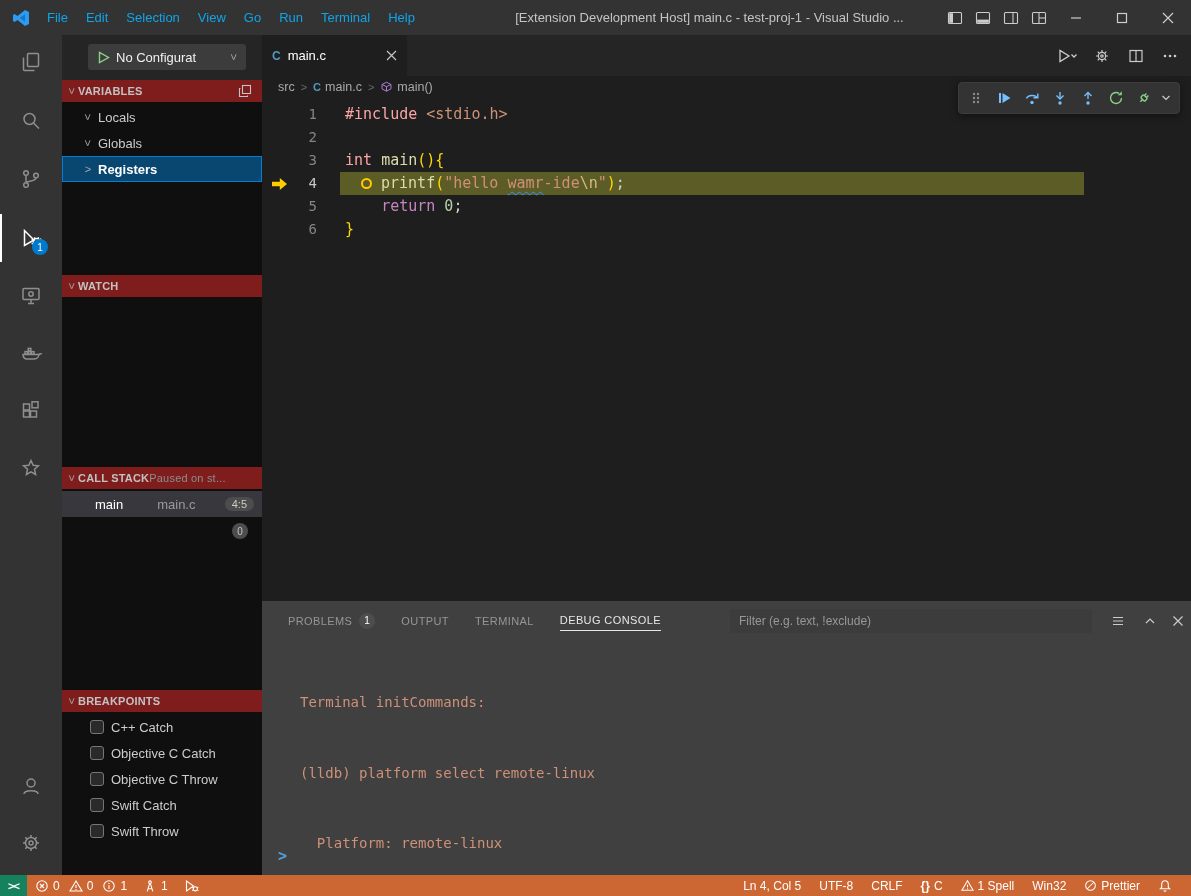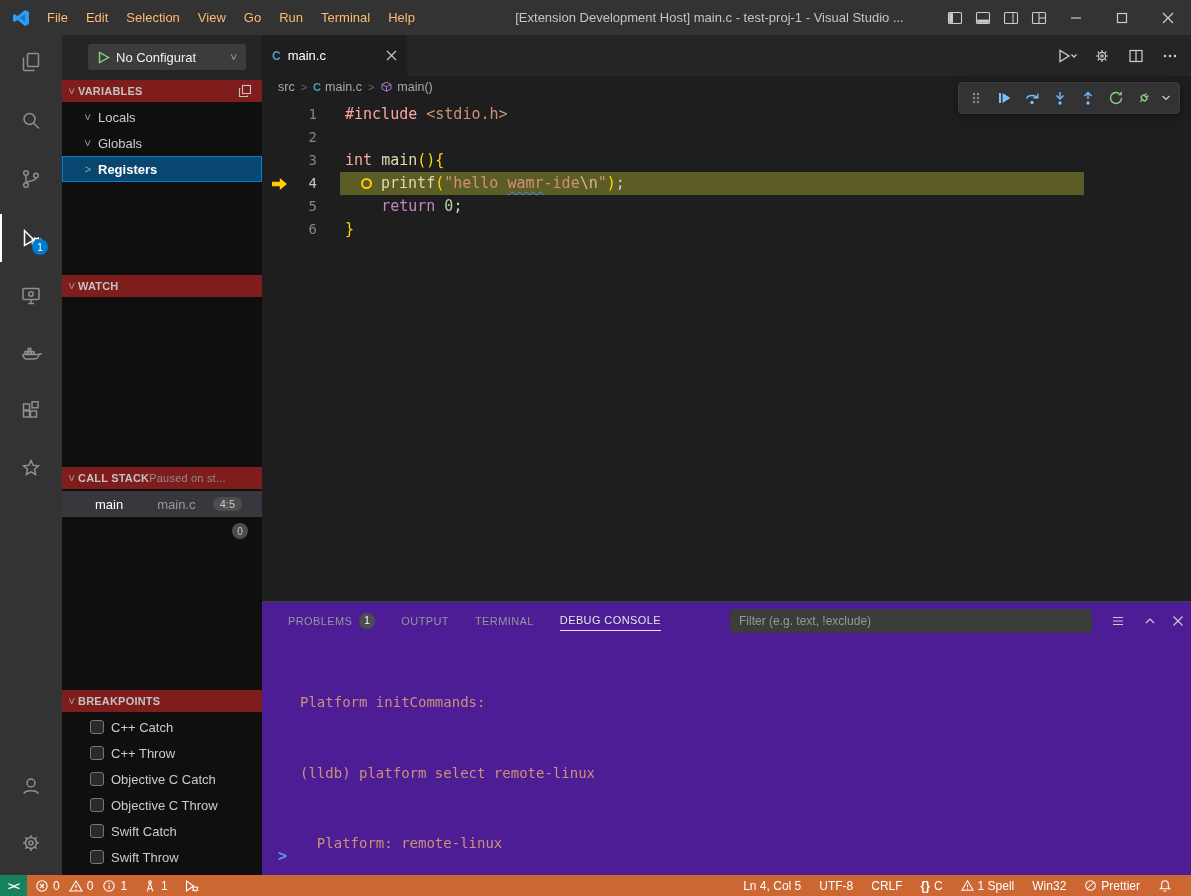--- a/index.html
+++ b/index.html
@@ -5,21 +5,21 @@
   html,body{margin:0;padding:0;background:#1e1e1e;}
   #root{position:relative;width:1191px;height:896px;overflow:hidden;background:#1e1e1e;
         font-family:"Liberation Sans",sans-serif;color:#cccccc;-webkit-font-smoothing:antialiased;}
   svg{display:block;}
   .icn{stroke:#8f8f8f;fill:none;stroke-width:1.5;}
   .icn-w{stroke:#ffffff;fill:none;stroke-width:1.5;}
 
   
   .titlebar{position:absolute;left:0;top:0;width:1191px;height:35px;background:#333333;display:flex;align-items:center;}
   .tb-logo{margin:0 8px 0 12px;}
-  .menu{display:flex;align-items:flex-end;font-size:13px;color:#fdba74;}
+  .menu{display:flex;align-items:flex-end;font-size:13px;color:#0ea5e9;}
   .menu .mi{padding:0 9px;height:35px;display:flex;align-items:center;cursor:default;}
   .tb-title{position:absolute;left:480px;right:252px;top:0;height:35px;display:flex;align-items:center;justify-content:center;
             font-size:13px;color:#c5c5c5;white-space:nowrap;overflow:hidden;}
   .tb-controls{position:absolute;right:0;top:0;height:35px;display:flex;align-items:center;}
   .tb-licon{width:28px;height:35px;display:flex;align-items:center;justify-content:center;}
   .winbtn{width:46px;height:35px;display:flex;align-items:center;justify-content:center;color:#cccccc;font-size:13px;}
 
   
   .activitybar{position:absolute;left:0;top:35px;width:62px;height:840px;background:#333333;}
   .ab-item{position:absolute;left:0;width:62px;height:48px;display:flex;align-items:center;justify-content:center;}
@@ -70,21 +70,21 @@
   .dbg-line{position:absolute;left:78px;top:74px;width:744px;height:23px;background:rgba(255,255,64,0.28);z-index:0;}
   .dbg-arrow{position:absolute;left:10px;top:80px;width:15px;height:12px;background:#ffcc00;z-index:2;
              clip-path:polygon(0 32%,52% 32%,52% 0,100% 50%,52% 100%,52% 68%,0 68%);}
   .inline-bp{position:absolute;left:16px;top:6px;width:11px;height:11px;border:2px solid #ffcc00;border-radius:50%;box-sizing:border-box;}
   .l4indent{display:inline-block;width:36px;}
   .dbgtoolbar{position:absolute;right:11px;top:47px;width:222px;height:32px;background:#333333;border:1px solid #3c3c3c;
               border-radius:4px;box-shadow:0 2px 8px rgba(0,0,0,.45);display:flex;align-items:center;padding:0 4px;box-sizing:border-box;gap:2px;}
   .dt-btn{width:26px;height:26px;display:flex;align-items:center;justify-content:center;}
 
   
-  .panel{position:absolute;left:262px;top:601px;width:929px;height:274px;background:#4c1d95;border-top:1px solid #404040;box-sizing:border-box;}
+  .panel{position:absolute;left:262px;top:601px;width:929px;height:274px;background:#404040;border-top:1px solid #404040;box-sizing:border-box;}
   .panel-head{position:absolute;left:0;top:0;width:929px;height:37px;display:flex;align-items:center;padding-left:26px;box-sizing:border-box;gap:26px;}
   .ptab{font-size:11px;letter-spacing:.4px;color:#969696;display:flex;align-items:center;gap:7px;padding:4px 0;}
   .ptab.active{color:#e7e7e7;border-bottom:1px solid #e7e7e7;}
   .pbadge{width:16px;height:16px;border-radius:50%;background:#4d4d4d;color:#ffffff;font-size:10px;display:flex;align-items:center;justify-content:center;}
   .filterbox{position:absolute;left:468px;top:7px;width:362px;height:24px;background:#3c3c3c;border:1px solid #3c3c3c;
              color:#cccccc;font-size:12px;padding:0 8px;box-sizing:border-box;border-radius:2px;font-family:"Liberation Sans",sans-serif;}
   .filterbox::placeholder{color:#989898;}
   .ph-icn{position:absolute;top:8px;width:22px;height:22px;display:flex;align-items:center;justify-content:center;color:#cccccc;}
   .console{position:absolute;left:38px;top:42px;right:16px;font-family:"DejaVu Sans Mono","Liberation Mono",monospace;
            font-size:14px;line-height:23.5px;color:#ce9178;white-space:pre;}
@@ -287,37 +287,33 @@
 
     <div class="sec-head" style="top:432px">
       <span class="chev down" style="margin-left:4px"></span>
       <span>CALL STACK</span>
       <span style="font-weight:normal;color:#8d8d8d;font-size:11px;white-space:nowrap;">Paused on st...</span>
     </div>
     <div class="sec-body" style="top:454px;height:201px;">
       <div class="stack-row" style="top:2px">
         <span style="margin-left:33px;color:#ffffff;">main</span>
         <span style="margin-left:34px;color:#9b9b9b;">main.c</span>
-        <span class="pillbadge" style="margin-left:auto;margin-right:20px;">4:5</span>
+        <span class="pillbadge" style="margin-left:auto;margin-right:8px;">4:5</span>
       </div>
       <div class="circbadge" style="position:absolute;left:170px;top:34px;">0</div>
     </div>
 
     <div class="sec-head" style="top:655px">
       <span class="chev down" style="margin-left:4px"></span>
       <span>BREAKPOINTS</span>
     </div>
     <div class="sec-body" style="top:677px;height:163px;padding-top:2px;">
       <div class="bp-row">
           <span class="cbox"></span>
           <span>C++ Catch</span>
-        </div>
-      <div class="bp-row">
-          <span class="cbox"></span>
-          <span>C++ Throw</span>
         </div>
       <div class="bp-row">
           <span class="cbox"></span>
           <span>Objective C Catch</span>
         </div>
       <div class="bp-row">
           <span class="cbox"></span>
           <span>Objective C Throw</span>
         </div>
       <div class="bp-row">
@@ -504,21 +500,21 @@
       <svg width="14" height="14" viewBox="0 0 14 14">
           <path d="M3 9l4-4 4 4" style="fill:none;stroke:#cccccc;stroke-width:1.2"></path>
         </svg>
     </span>
     <span class="ph-icn" style="left:905px">
       <svg width="12" height="12" viewBox="0 0 12 12">
           <path d="M1.5 1.5l9 9M10.5 1.5l-9 9" style="stroke:#cccccc;stroke-width:1.2"></path>
         </svg>
     </span>
     <div class="console">
-      <div>Platform initCommands:</div>
+      <div>Terminal initCommands:</div>
       <div>(lldb) platform select remote-linux</div>
       <div>  Platform: remote-linux</div>
       
       
       
     </div>
     <span class="con-prompt"></span>
   </div>
 
   <div class="statusbar">

